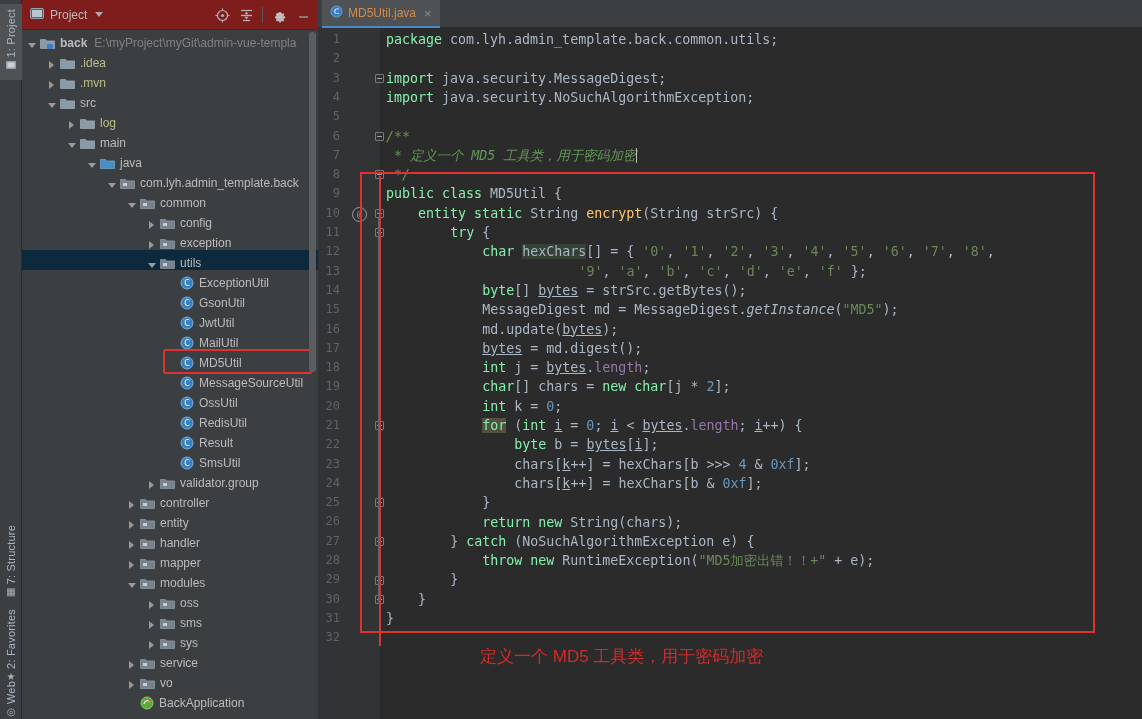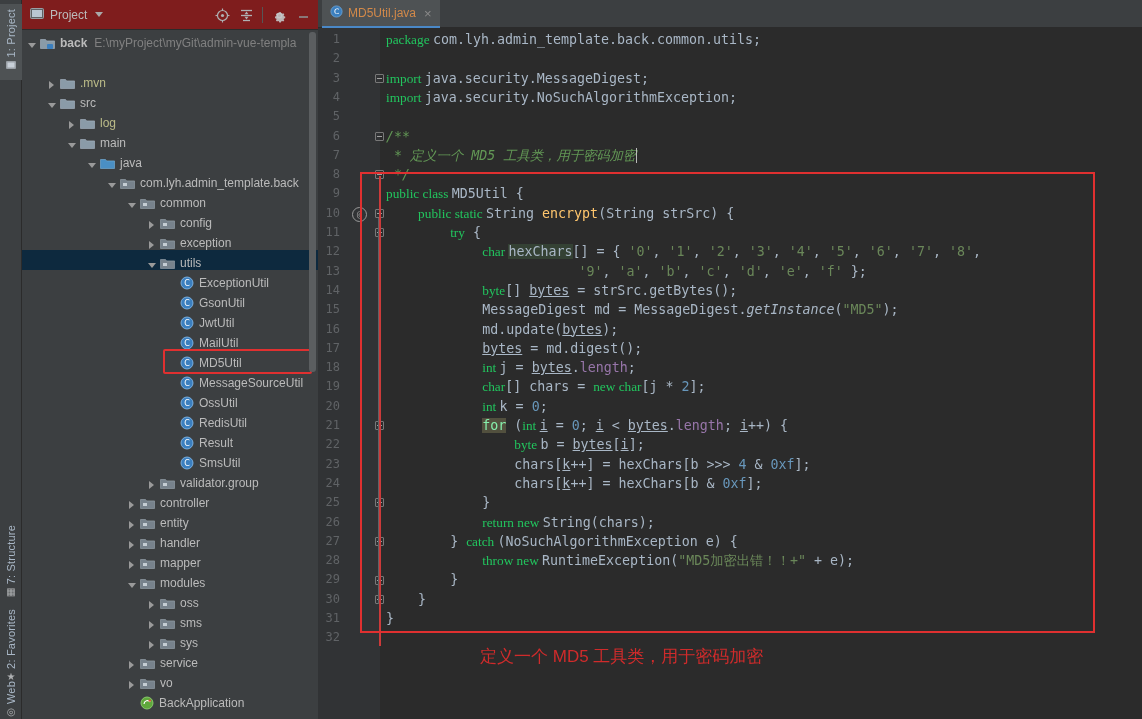--- a/index.html
+++ b/index.html
@@ -138,21 +138,21 @@
   }
 
   .code{
     position:absolute;left:62px;top:0;right:0;height:691px;
     font-family:"DejaVu Sans Mono", monospace;font-size:13.3px;
     color:#A9B7C6;
   }
   .cline{
     position:absolute;left:0;white-space:pre;height:19.3px;line-height:19.3px;
   }
-  .kw{color:#22c55e;font-family:Liberation Serif, serif;}
+  .kw{color:#86efac;}
   .str{color:#6A8759;}
   .num{color:#6897BB;}
   .cmt{color:#629755;font-style:italic;}
   .fld{color:#9876AA;}
   .mth{color:#FFC66D;}
   .sfld{color:#A9B7C6;text-decoration:underline;}
   .ital{font-style:italic;}
   .idhl{background:#344134;}
   .kwhl{background:#52503E;color:#86efac;}
   .caret{
@@ -251,20 +251,29 @@
           <span class="arrow open"></span>
           <span class="ico">
             <svg width="15" height="13" viewBox="0 0 15 13">
               <path d="M0.5 2.5h5l1.2 1.4H14.5v7.6H0.5z" fill="#8A9BA8" stroke="#A9B7C6" stroke-width="0.6"></path>
               <rect x="7" y="7" width="6" height="5" rx="1" fill="#3B7FBF"></rect>
             </svg>
           </span>
           <span class="lbl" style="font-weight: bold;">back</span>
           <span class="lbl sub">E:\myProject\myGit\admin-vue-templa</span>
         </div>
+        <div class="row" style="top: 20px; position: absolute; left: 0px; right: 0px; padding-left: 26px;">
+          <span class="arrow closed"></span>
+          <span class="ico">
+            <svg width="15" height="13" viewBox="0 0 15 13">
+              <path d="M0.5 2.5h5l1.2 1.4H14.5v7.6H0.5z" fill="#8A9BA8" stroke="#A9B7C6" stroke-width="0.6"></path>
+            </svg>
+          </span>
+          <span class="lbl yellow">.idea</span>
+        </div>
         <div class="row" style="top: 60px; position: absolute; left: 0px; right: 0px; padding-left: 26px;">
           <span class="arrow open"></span>
           <span class="ico">
             <svg width="15" height="13" viewBox="0 0 15 13">
               <path d="M0.5 2.5h5l1.2 1.4H14.5v7.6H0.5z" fill="#8A9BA8" stroke="#A9B7C6" stroke-width="0.6"></path>
             </svg>
           </span>
           <span class="lbl">src</span>
         </div>
         <div class="row" style="top: 40px; position: absolute; left: 0px; right: 0px; padding-left: 26px;">
@@ -613,21 +622,21 @@
           <div class="gutter-num" style="top: 291.5px;">16</div>
           <div class="gutter-num" style="top: 310.8px;">17</div>
           <div class="gutter-num" style="top: 330.1px;">18</div>
           <div class="gutter-num" style="top: 349.4px;">19</div>
           <div class="gutter-num" style="top: 368.7px;">20</div>
           <div class="gutter-num" style="top: 388px;">21</div>
           <div class="gutter-num" style="top: 407.3px;">22</div>
           <div class="gutter-num" style="top: 426.6px;">23</div>
           <div class="gutter-num" style="top: 445.9px;">24</div>
           <div class="gutter-num" style="top: 465.2px;">25</div>
-          <div class="gutter-num" style="top: 484.5px;">26</div>
+          <div class="gutter-num" style="top: 484.5px; font-family: Liberation Mono, monospace;">26</div>
           <div class="gutter-num" style="top: 503.8px;">27</div>
           <div class="gutter-num" style="top: 523.1px;">28</div>
           <div class="gutter-num" style="top: 542.4px;">29</div>
           <div class="gutter-num" style="top: 561.7px;">30</div>
           <div class="gutter-num" style="top: 581px;">31</div>
           <div class="gutter-num" style="top: 600.3px;">32</div>
           <div class="fold" style="top: 40.6px;">
             <span class="fold-box"></span>
           </div>
           <div class="fold" style="top: 98.5px;">
@@ -663,21 +672,21 @@
       <div class="code" id="code">
           <div class="cline" style="top: 2px; left: 6px;"><span class="kw">package </span><span>com.lyh.admin_template.back.common.utils;</span></div>
           <div class="cline" style="top: 21.3px; left: 6px;"></div>
           <div class="cline" style="top: 40.6px; left: 6px;"><span class="kw">import </span><span>java.security.MessageDigest;</span></div>
           <div class="cline" style="top: 59.9px; left: 6px;"><span class="kw">import </span><span>java.security.NoSuchAlgorithmException;</span></div>
           <div class="cline" style="top: 79.2px; left: 6px;"></div>
           <div class="cline" style="top: 98.5px; left: 6px;"><span class="cmt">/**</span></div>
           <div class="cline" style="top: 117.8px; left: 6px;"><span class="cmt"> * 定义一个 MD5 工具类，用于密码加密</span><span class="caret"></span></div>
           <div class="cline" style="top: 137.1px; left: 6px;"><span class="cmt"> */</span></div>
           <div class="cline" style="top: 156.4px; left: 6px;"><span class="kw">public class </span><span>MD5Util {</span></div>
-          <div class="cline" style="top: 175.7px; left: 38.08px;"><span class="kw">public static </span><span>String </span><span class="mth">encrypt</span><span>(String strSrc) {</span></div>
+          <div class="cline" style="top: 175.7px; left: 38.08px;"><span class="kw">entity static </span><span>String </span><span class="mth">encrypt</span><span>(String strSrc) {</span></div>
           <div class="cline" style="top: 195px; left: 70.16px;"><span class="kw">try</span><span> {</span></div>
           <div class="cline" style="top: 214.3px; left: 102.24px;"><span class="kw">char </span><span class="idhl">hexChars</span><span>[] = { </span><span class="str">'0'</span><span>, </span><span class="str">'1'</span><span>, </span><span class="str">'2'</span><span>, </span><span class="str">'3'</span><span>, </span><span class="str">'4'</span><span>, </span><span class="str">'5'</span><span>, </span><span class="str">'6'</span><span>, </span><span class="str">'7'</span><span>, </span><span class="str">'8'</span><span>,</span></div>
           <div class="cline" style="top: 233.6px; left: 198.48px;"><span class="str">'9'</span><span>, </span><span class="str">'a'</span><span>, </span><span class="str">'b'</span><span>, </span><span class="str">'c'</span><span>, </span><span class="str">'d'</span><span>, </span><span class="str">'e'</span><span>, </span><span class="str">'f'</span><span> };</span></div>
           <div class="cline" style="top: 252.9px; left: 102.24px;"><span class="kw">byte</span><span>[] </span><span class="sfld">bytes</span><span> = strSrc.getBytes();</span></div>
           <div class="cline" style="top: 272.2px; left: 102.24px;"><span>MessageDigest md = MessageDigest.</span><span class="ital">getInstance</span><span>(</span><span class="str">"MD5"</span><span>);</span></div>
           <div class="cline" style="top: 291.5px; left: 102.24px;"><span>md.update(</span><span class="sfld">bytes</span><span>);</span></div>
           <div class="cline" style="top: 310.8px; left: 102.24px;"><span class="sfld">bytes</span><span> = md.digest();</span></div>
           <div class="cline" style="top: 330.1px; left: 102.24px;"><span class="kw">int </span><span>j = </span><span class="sfld">bytes</span><span>.</span><span class="fld">length</span><span>;</span></div>
           <div class="cline" style="top: 349.4px; left: 102.24px;"><span class="kw">char</span><span>[] chars = </span><span class="kw">new char</span><span>[j * </span><span class="num">2</span><span>];</span></div>
           <div class="cline" style="top: 368.7px; left: 102.24px;"><span class="kw">int </span><span>k = </span><span class="num">0</span><span>;</span></div>

